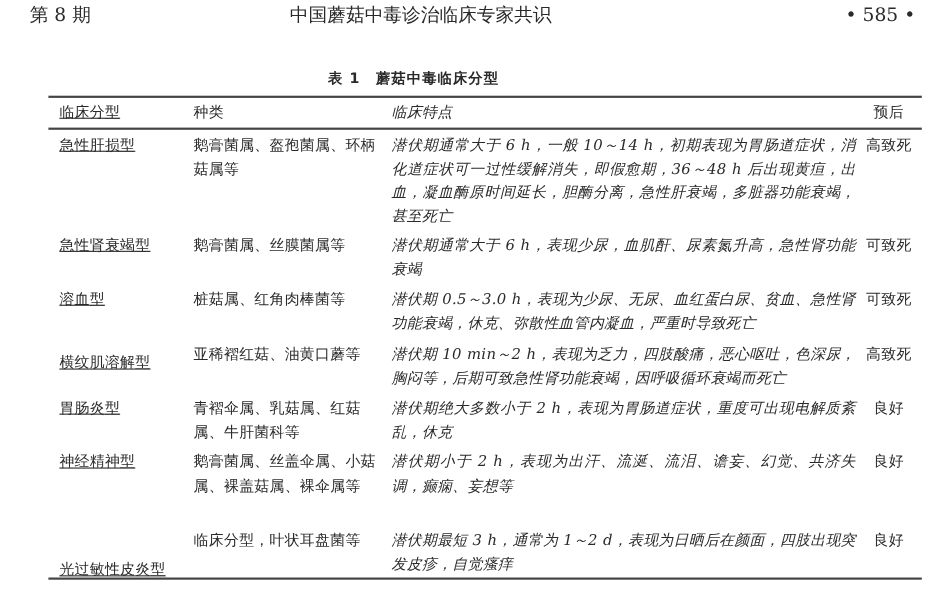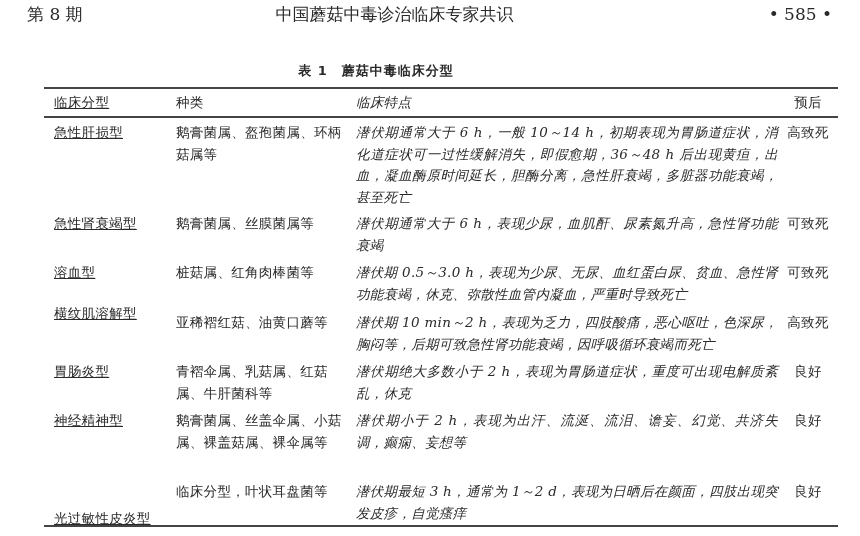--- a/index.html
+++ b/index.html
@@ -6,21 +6,21 @@
   body {
     width: 860px; height: 536px; position: relative; overflow: hidden;
     font-family: "DejaVu Serif", "Liberation Serif", serif;
     color: #2a2a2a;
   }
   .running-head {
     position: absolute; top: 4px; left: 0; width: 860px; height: 20px;
     font-size: 17px; line-height: 20px;
   }
   .rh-left { position: absolute; left: 27px; }
-  .rh-center { position: absolute; left: 12px; width: 765px; text-align: center; }
+  .rh-center { position: absolute; left: 0; width: 765px; text-align: center; }
   .rh-right { position: absolute; right: 28px; }
   .table-title {
     position: absolute; top: 62px; left: 0; width: 752px; text-align: center;
     font-size: 13px; font-weight: bold; font-family: "DejaVu Sans", "Liberation Sans", sans-serif;
     letter-spacing: 1px;
   }
   .table-title .num { margin-right: 14px; }
   .rule { position: absolute; left: 44px; width: 794px; background: #444; }
   .rule.top { top: 87px; height: 2px; }
   .rule.mid { top: 116px; height: 1.5px; }
@@ -74,21 +74,21 @@
 </div>
 
 <div>
   <div class="cell c1" style="top:262px">溶血型</div>
   <div class="cell c2" style="top:262px">桩菇属、红角肉棒菌等</div>
   <div class="cell c3" style="top:262px">潜伏期 0.5～3.0 h，表现为少尿、无尿、血红蛋白尿、贫血、急性肾功能衰竭，休克、弥散性血管内凝血，严重时导致死亡</div>
   <div class="cell c4" style="top:262px">可致死</div>
 </div>
 
 <div>
-  <div class="cell c1" style="top:303px">横纹肌溶解型</div>
+  <div class="cell c1" style="top:320px">横纹肌溶解型</div>
   <div class="cell c2" style="top:312px">亚稀褶红菇、油黄口蘑等</div>
   <div class="cell c3" style="top:312px">潜伏期 10 min～2 h，表现为乏力，四肢酸痛，恶心呕吐，色深尿，胸闷等，后期可致急性肾功能衰竭，因呼吸循环衰竭而死亡</div>
   <div class="cell c4" style="top:312px">高致死</div>
 </div>
 
 <div>
   <div class="cell c1" style="top:361px">胃肠炎型</div>
   <div class="cell c2" style="top:361px">青褶伞属、乳菇属、红菇属、牛肝菌科等</div>
   <div class="cell c3" style="top:361px">潜伏期绝大多数小于 2 h，表现为胃肠道症状，重度可出现电解质紊乱，休克</div>
   <div class="cell c4" style="top:361px">良好</div>

